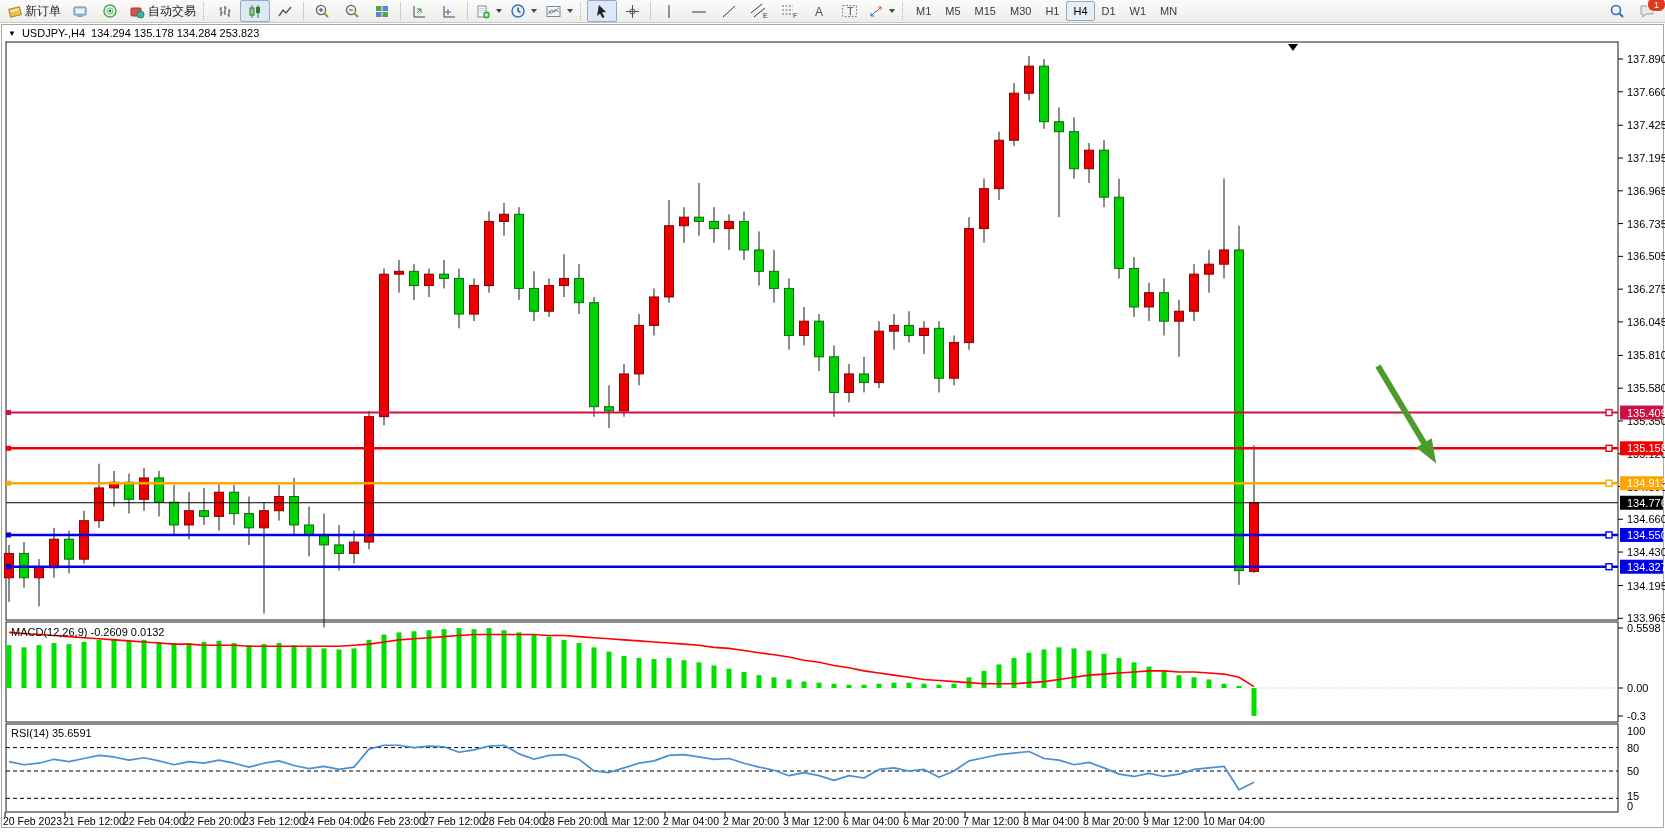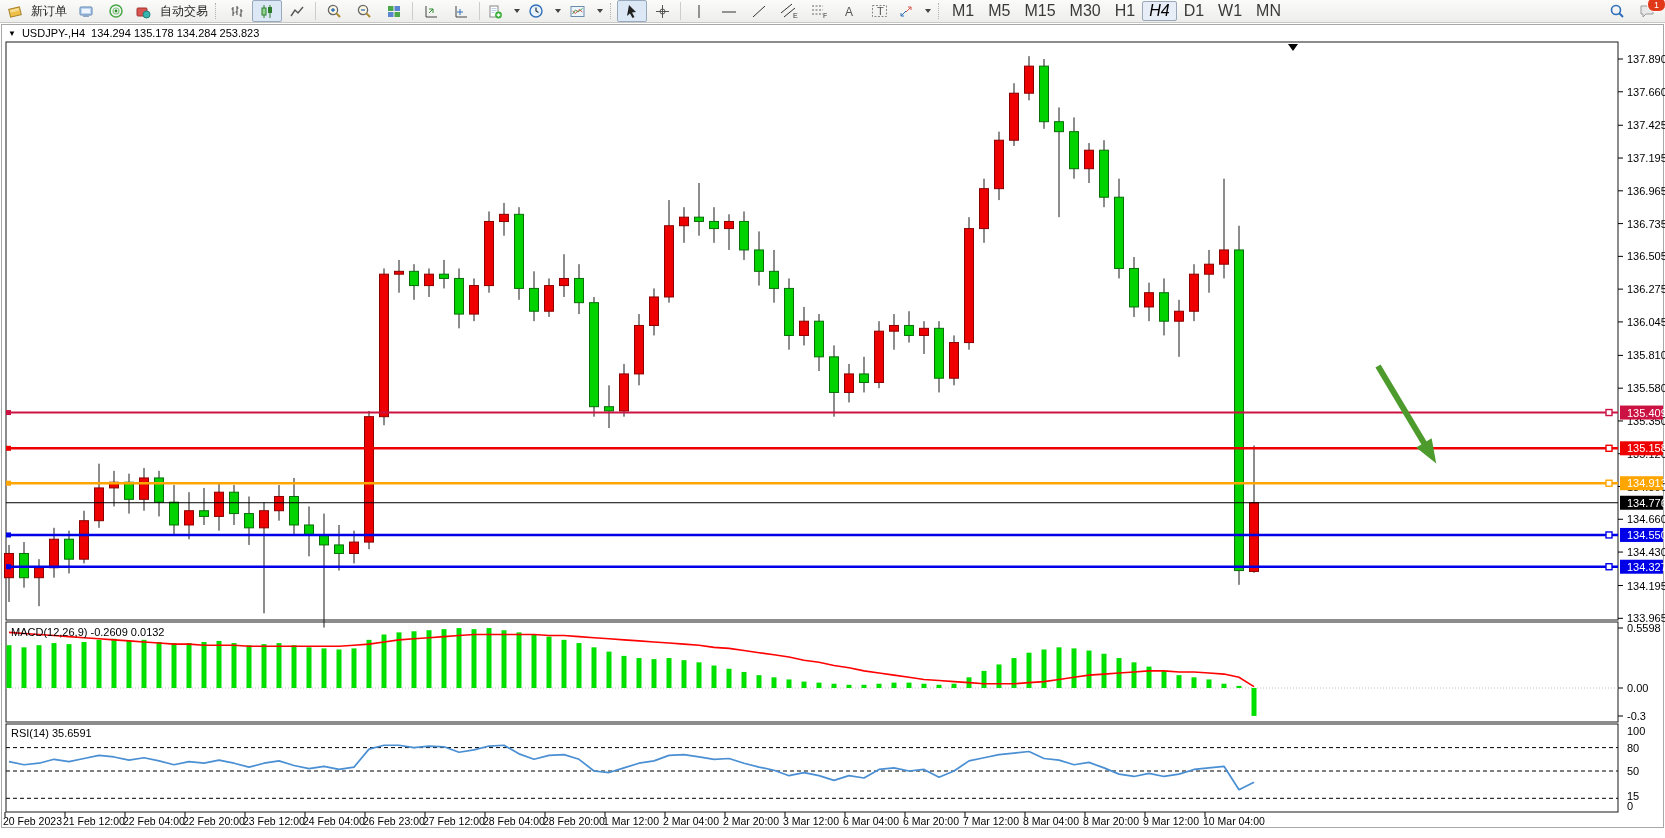--- a/index.html
+++ b/index.html
@@ -2,30 +2,30 @@
 <html><head>
 <meta charset="utf-8">
 <style>
   html,body{margin:0;padding:0;background:#f0f0f0;font-family:"Liberation Sans",sans-serif;}
   #app{position:relative;width:1665px;height:838px;overflow:hidden;background:#f0f0f0;}
   
   #toolbar{position:absolute;left:0;top:0;width:1665px;height:23px;
     background:linear-gradient(#fbfbfa,#ededeb);border-bottom:1px solid #c9c7c3;
     display:flex;align-items:center;padding:0 3px;box-sizing:border-box;}
   .tbtn{height:20px;min-width:22px;display:flex;align-items:center;justify-content:center;
-    gap:9px;padding:0 3px;border:1px solid transparent;border-radius:2px;font-size:12px;color:#222;cursor:default;}
+    gap:3px;padding:0 3px;border:1px solid transparent;border-radius:2px;font-size:12px;color:#222;cursor:default;}
   .tbtn.pressed{border:1px solid #98a8bd;background:#dde8f6;}
   .tbtn .lbl{white-space:nowrap;}
   .sep{width:1px;height:18px;background:#cfcdc8;margin:0 3px;flex:none;}
   .grip{width:3px;height:16px;border-left:1px dotted #b3b1ad;margin:0 3px;flex:none;}
   .caret{width:0;height:0;border-left:3px solid transparent;border-right:3px solid transparent;
     border-top:4px solid #444;margin-left:2px;}
-  .tfbtn{height:18px;padding:0 6px;display:flex;align-items:center;font-size:16px;color:#3a3a3a;
+  .tfbtn{height:18px;padding:0 6px;display:flex;align-items:center;font-size:11px;color:#3a3a3a;
     border:1px solid transparent;border-radius:2px;}
-  .tfbtn.pressed{border:1px solid #9aa7b8;background:#e7eef8;color:#000;font-style:italic;}
+  .tfbtn.pressed{border:1px solid #9aa7b8;background:#e7eef8;color:#000;}
   #tb-spacer{flex:1;}
   .badge{position:absolute;right:-5px;top:-4px;min-width:13px;height:13px;border-radius:7px;
     background:#e03818;color:#fff;font-size:9px;display:flex;align-items:center;justify-content:center;
     border:1px solid #fff;padding:0 2px;}
   
   #chartwin{position:absolute;left:0;top:23px;width:1665px;height:815px;background:#ffffff;}
   #title{position:absolute;left:8px;top:4px;font-size:11px;color:#000;display:flex;gap:6px;align-items:center;}
   #title .tri{font-size:8px;}
   svg text{font-family:"Liberation Sans",sans-serif;}
 </style>

